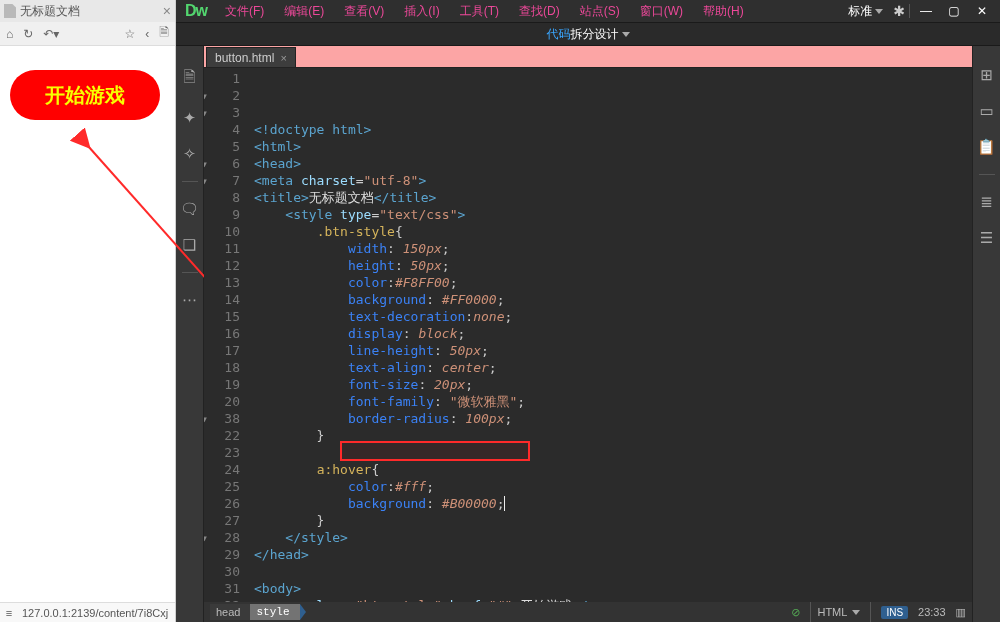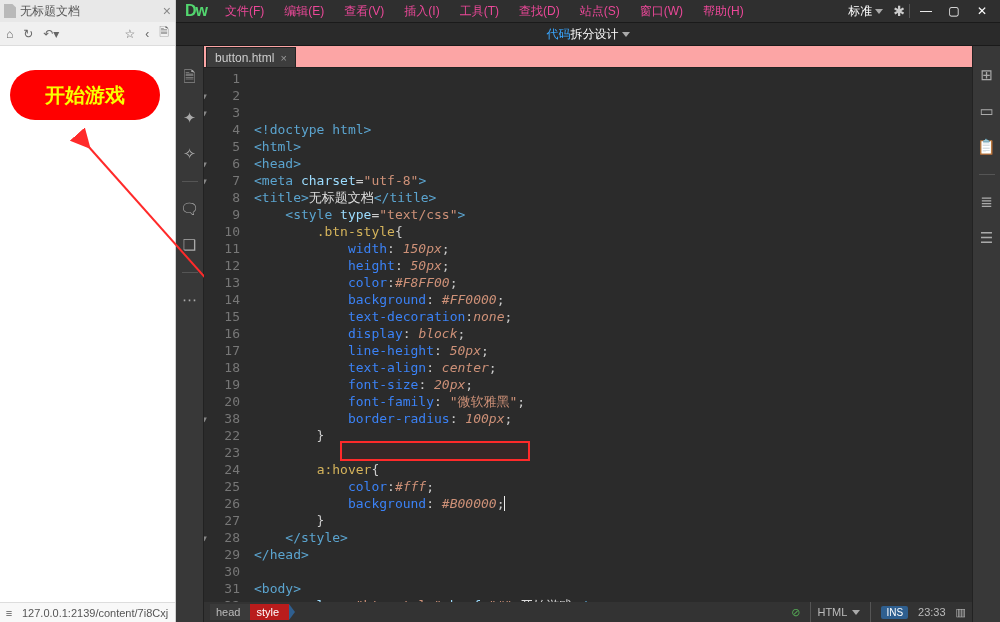--- a/index.html
+++ b/index.html
@@ -65,21 +65,21 @@
   .t-str    { color: #CE9178; }
   .t-prop   { color: #3b82f6; }
   .t-val    { color: #CE9178; font-style: italic; }
   .t-text   { color: #ddd; }
   .t-sel    { color: #d4b35b; }
   .hl-box   { position: absolute; border: 2px solid #ff2a2a; background: rgba(255,0,0,0.05); }
 
   .crumb-bar { height: 20px; background: #333; display: flex; align-items: center; font-size: 11px; color: #bbb; }
   .crumb-bar .crumbs { display: flex; align-items: center; gap: 0; padding-left: 6px; }
   .crumb { height: 16px; line-height: 16px; padding: 0 10px 0 6px; background: #3a3a3a; position: relative; }
-  .crumb.active { background: #b91c1c; color: #fff; }
+  .crumb.active { background: #737373; color: #fff; font-family: Liberation Mono, monospace; }
   .crumb::after { content: ""; position: absolute; right: -6px; top: 0; width: 0; height: 0; border-top: 8px solid transparent; border-bottom: 8px solid transparent; border-left: 6px solid #3a3a3a; }
   .crumb.active::after { border-left-color: #2f5f8f; }
   .status-right { margin-left: auto; display: flex; align-items: center; gap: 10px; padding-right: 6px; }
   .ins-pill { background: #2f5f8f; color: #fff; padding: 1px 5px; border-radius: 2px; font-size: 10px; }
   .enc-dd { border: 1px solid #555; padding: 0 10px 0 6px; display: flex; align-items: center; gap: 5px; height: 28px; }
 </style>
 </head>
 <body>
 
 <div class="app">

